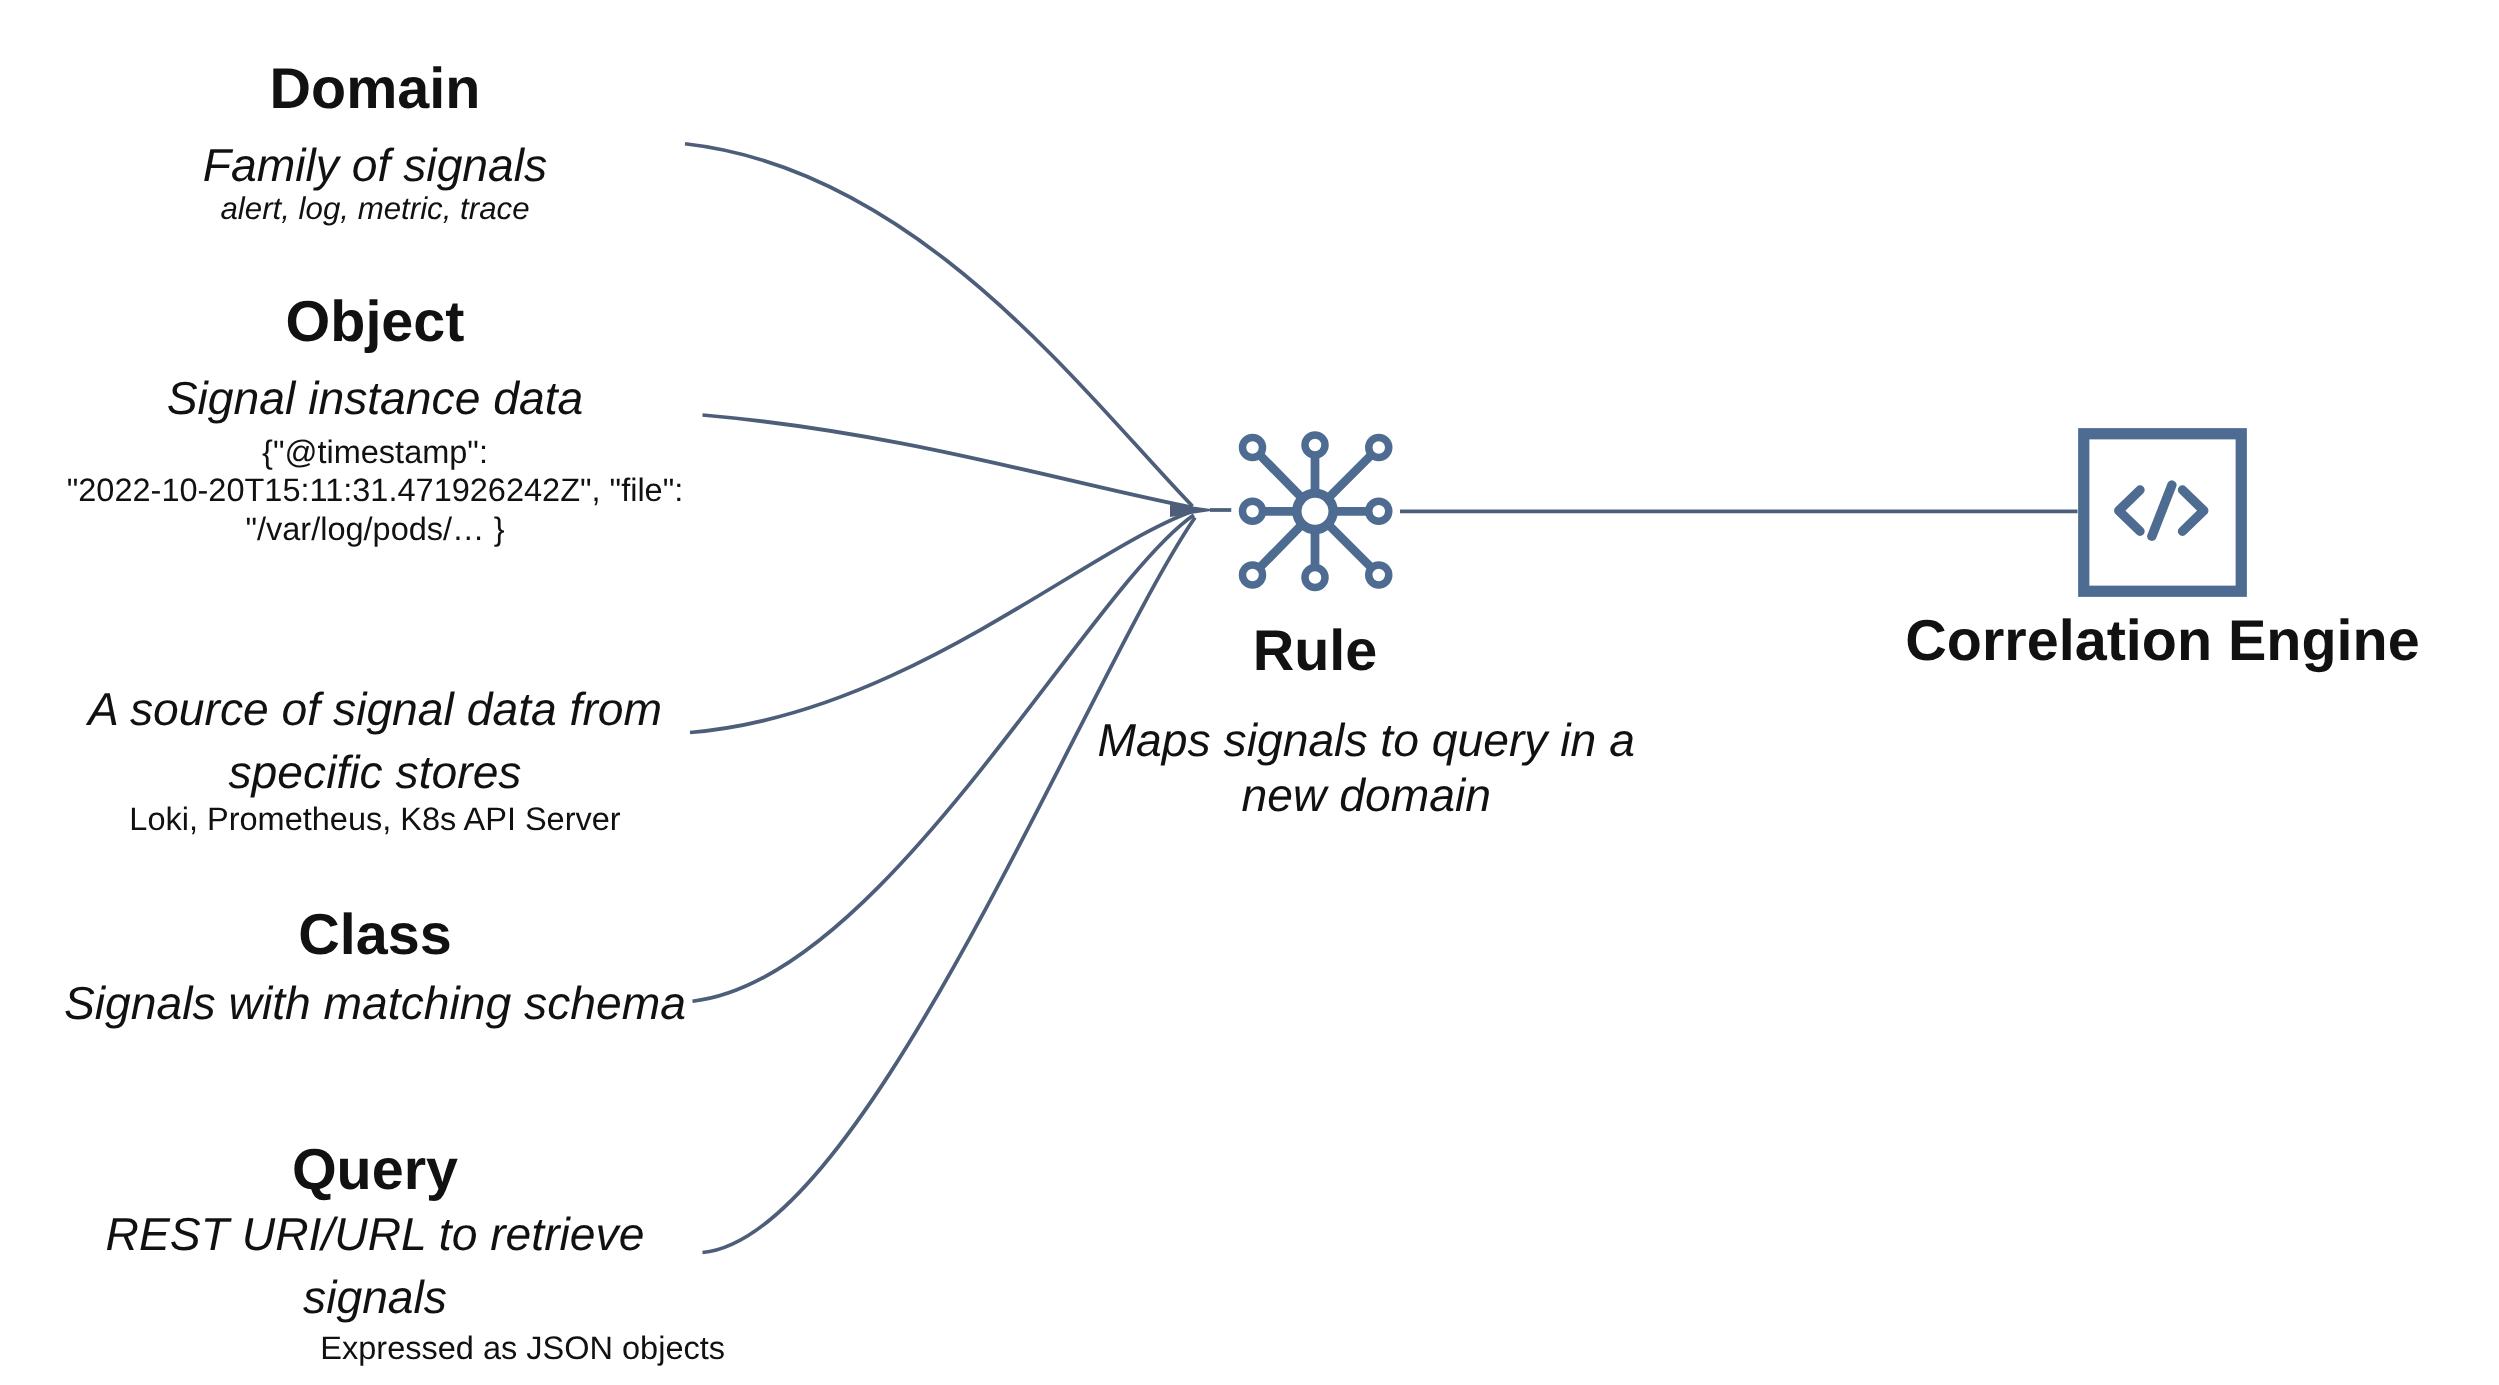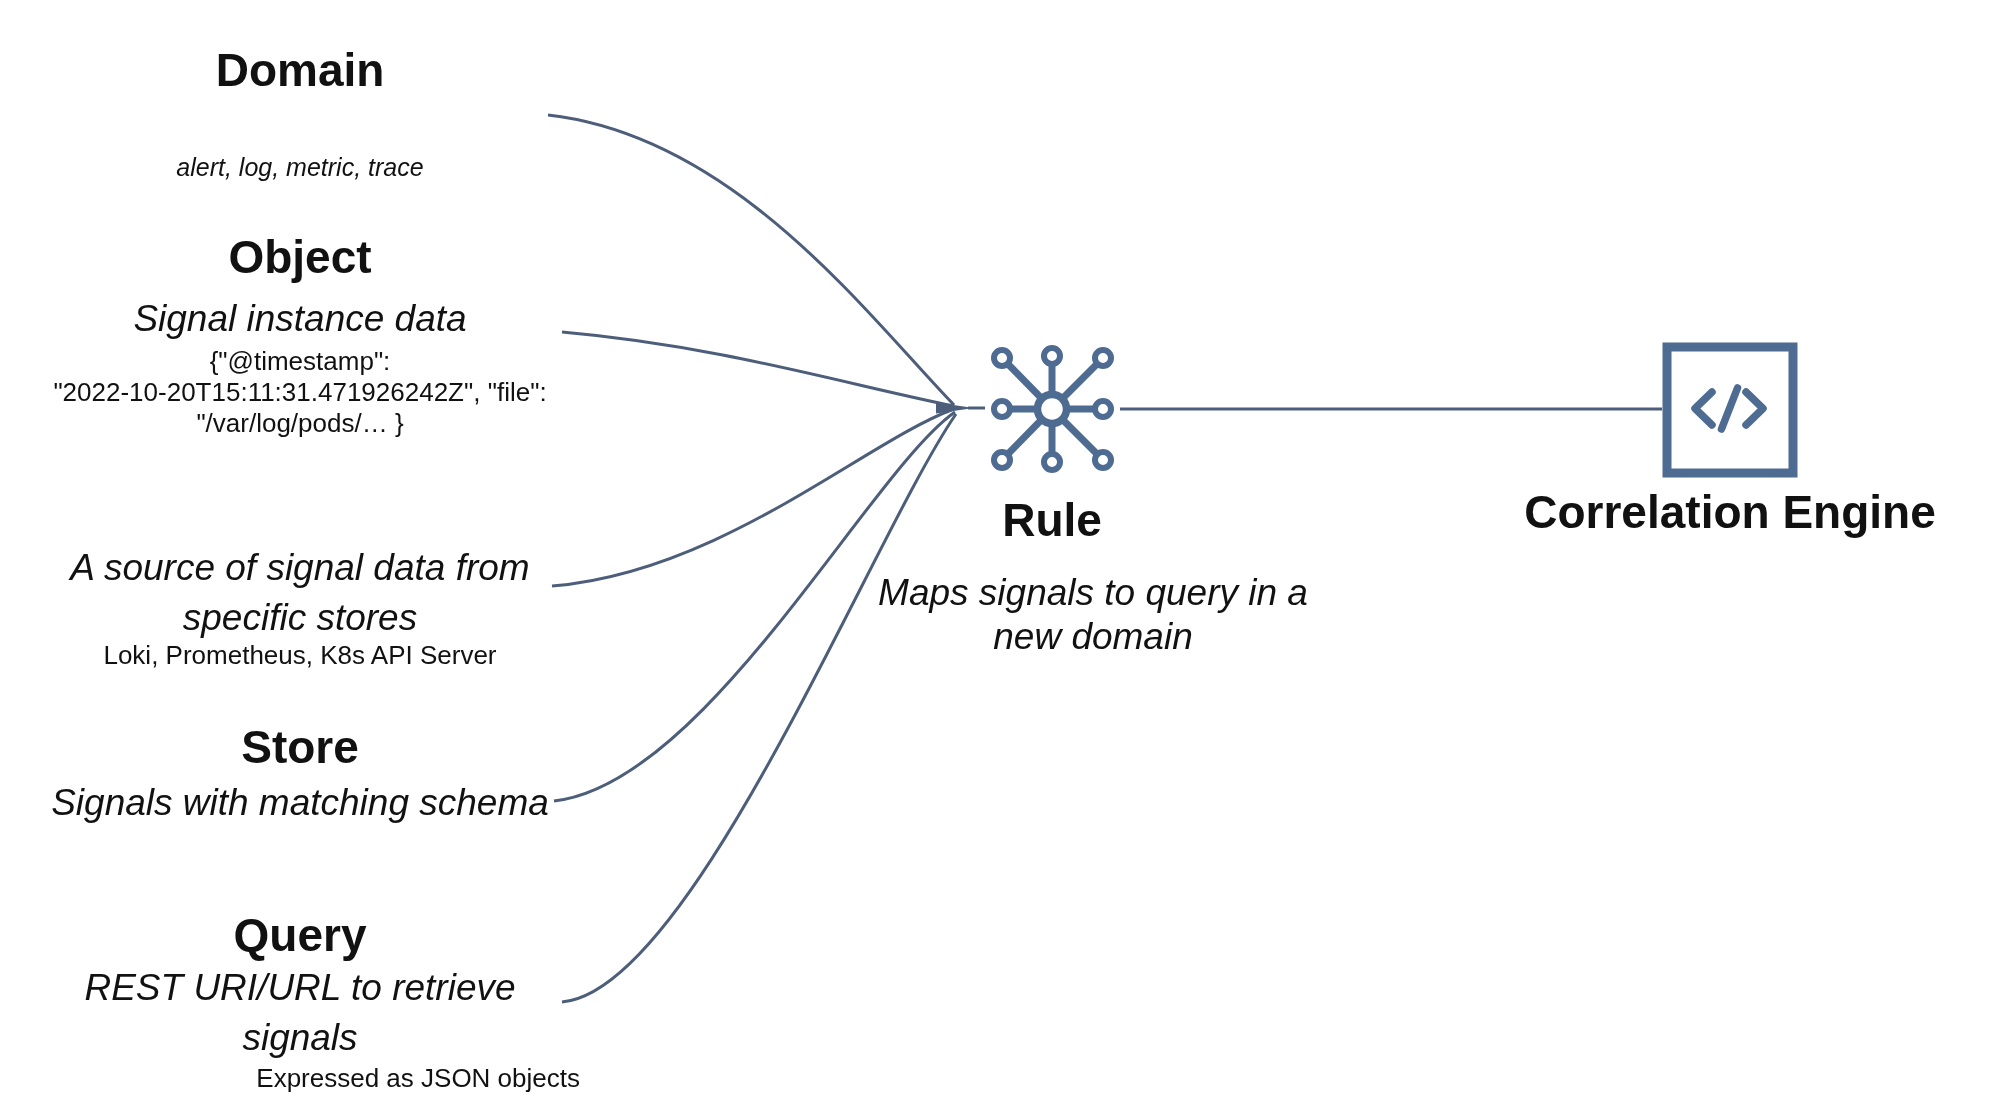--- a/index.html
+++ b/index.html
@@ -95,33 +95,34 @@
 
     <g>
       <rect class="codebox" x="1667" y="331" width="126" height="126"></rect>
       <path class="glyph" d="M 1712 376 L 1695 392.5 L 1712 409"></path>
       <path class="glyph" d="M 1737.5 372 L 1721.5 413"></path>
       <path class="glyph" d="M 1746 376 L 1763 392.5 L 1746 409"></path>
     </g>
   </svg>
 
   <div class="abs col title d-title">Domain</div>
+  <div class="abs col sub d-sub">Family of signals</div>
   <div class="abs col det det-italic d-det">alert, log, metric, trace</div>
 
   <div class="abs col title o-title">Object</div>
   <div class="abs col sub o-sub">Signal instance data</div>
   <div class="abs col det o-det">{"@timestamp":
 "2022-10-20T15:11:31.471926242Z", "file":
 "/var/log/pods/… }</div>
 
   <div class="abs col sub s-sub">A source of signal data from
 specific stores</div>
   <div class="abs col det s-det">Loki, Prometheus, K8s API Server</div>
 
-  <div class="abs col title c-title">Store</div>
+  <div class="abs col title c-title">Class</div>
   <div class="abs col sub c-sub">Signals with matching schema</div>
 
   <div class="abs col title q-title">Query</div>
   <div class="abs col sub q-sub">REST URI/URL to retrieve
 signals</div>
   <div class="abs col det q-det">Expressed as JSON objects</div>
 
   <div class="abs title rule-title">Rule</div>
   <div class="abs sub rule-sub">Maps signals to query in a
 new domain</div>

